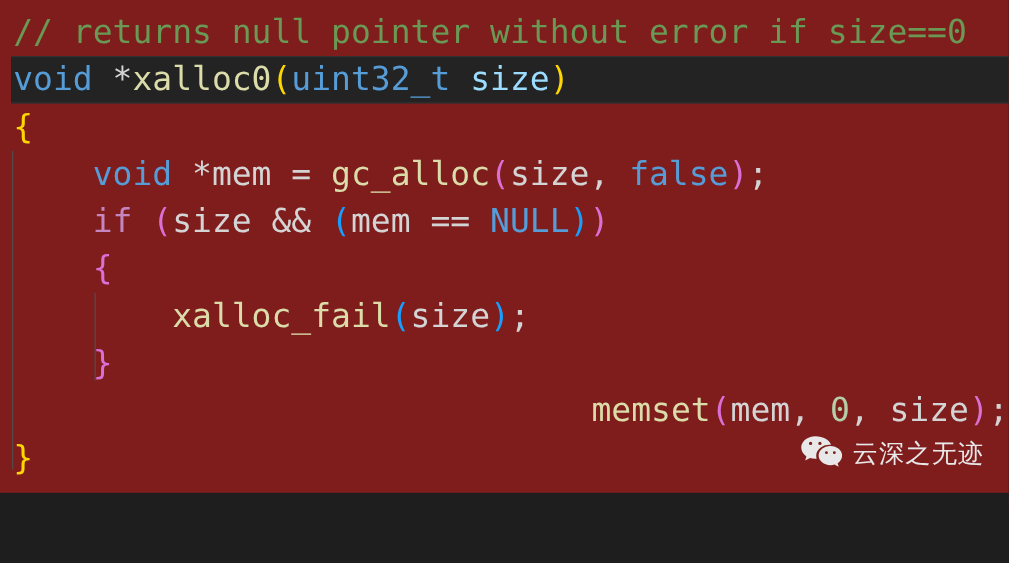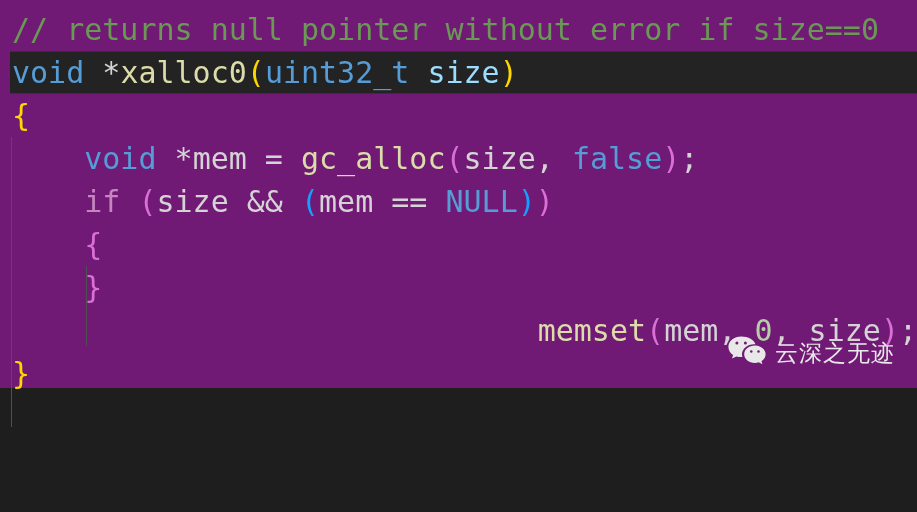--- a/index.html
+++ b/index.html
@@ -10,22 +10,22 @@
   body {
     width: 917px;
     height: 512px;
     overflow: hidden;
     font-family: "DejaVu Sans Mono", "Liberation Mono", monospace;
   }
 
   #editor {
     position: relative;
     width: 917px;
-    height: 388px;
-    background: #701a75;
+    height: 448px;
+    background: #7f1d1d;
   }
 
   
   .line-highlight {
     position: absolute;
     left: 10px;
     right: 0px;
     height: 43px;
     box-sizing: border-box;
     background: #232323;
@@ -97,20 +97,21 @@
 
   <div class="line-highlight" style="top: 51px; height: 43px;"></div>
 
   <div class="code" style="top: 8px;">
       <div class="line" style="height: 43px; line-height: 43px;"><span class="t-comment">// returns null pointer without error if size==0</span></div>
       <div class="line" style="height: 43px; line-height: 43px;"><span class="t-keyword">void</span><span class="t-plain"> *</span><span class="t-func">xalloc0</span><span class="t-br0">(</span><span class="t-keyword">uint32_t</span><span class="t-plain"> </span><span class="t-param">size</span><span class="t-br0">)</span></div>
       <div class="line" style="height: 43px; line-height: 43px;"><span class="t-br0">{</span></div>
       <div class="line" style="height: 43px; line-height: 43px;"><span class="t-plain">    </span><span class="t-keyword">void</span><span class="t-plain"> *</span><span class="t-plain">mem</span><span class="t-plain"> = </span><span class="t-func">gc_alloc</span><span class="t-br1">(</span><span class="t-plain">size, </span><span class="t-keyword">false</span><span class="t-br1">)</span><span class="t-plain">;</span></div>
       <div class="line" style="height: 43px; line-height: 43px;"><span class="t-plain">    </span><span class="t-control">if</span><span class="t-plain"> </span><span class="t-br1">(</span><span class="t-plain">size &amp;&amp; </span><span class="t-br2">(</span><span class="t-plain">mem == </span><span class="t-keyword">NULL</span><span class="t-br2">)</span><span class="t-br1">)</span></div>
       <div class="line" style="height: 43px; line-height: 43px;"><span class="t-plain">    </span><span class="t-br1">{</span></div>
+      <div class="line" style="height: 43px; line-height: 43px;"><span class="t-plain">        </span><span class="t-func">xalloc_fail</span><span class="t-br2">(</span><span class="t-plain">size</span><span class="t-br2">)</span><span class="t-plain">;</span></div>
       <div class="line" style="height: 43px; line-height: 43px;"><span class="t-plain">    </span><span class="t-br1">}</span></div>
       <div class="line" style="height: 43px; line-height: 43px; text-align: right;"><span class="t-plain">    </span><span class="t-func">memset</span><span class="t-br1">(</span><span class="t-plain">mem, </span><span class="t-number">0</span><span class="t-plain">, size</span><span class="t-br1">)</span><span class="t-plain">;</span></div>
       <div class="line" style="height: 43px; line-height: 43px;"><span class="t-br0">}</span></div>
     </div>
 
   <div style="position: absolute; left: 0px; top: 0px; width: 917px; height: 512px;">
       <div class="indent-guide" style="left: 11px; top: 137px; height: 290px;"></div>
       <div class="indent-guide" style="left: 86px; top: 266px; height: 80px;"></div>
     </div>
 

